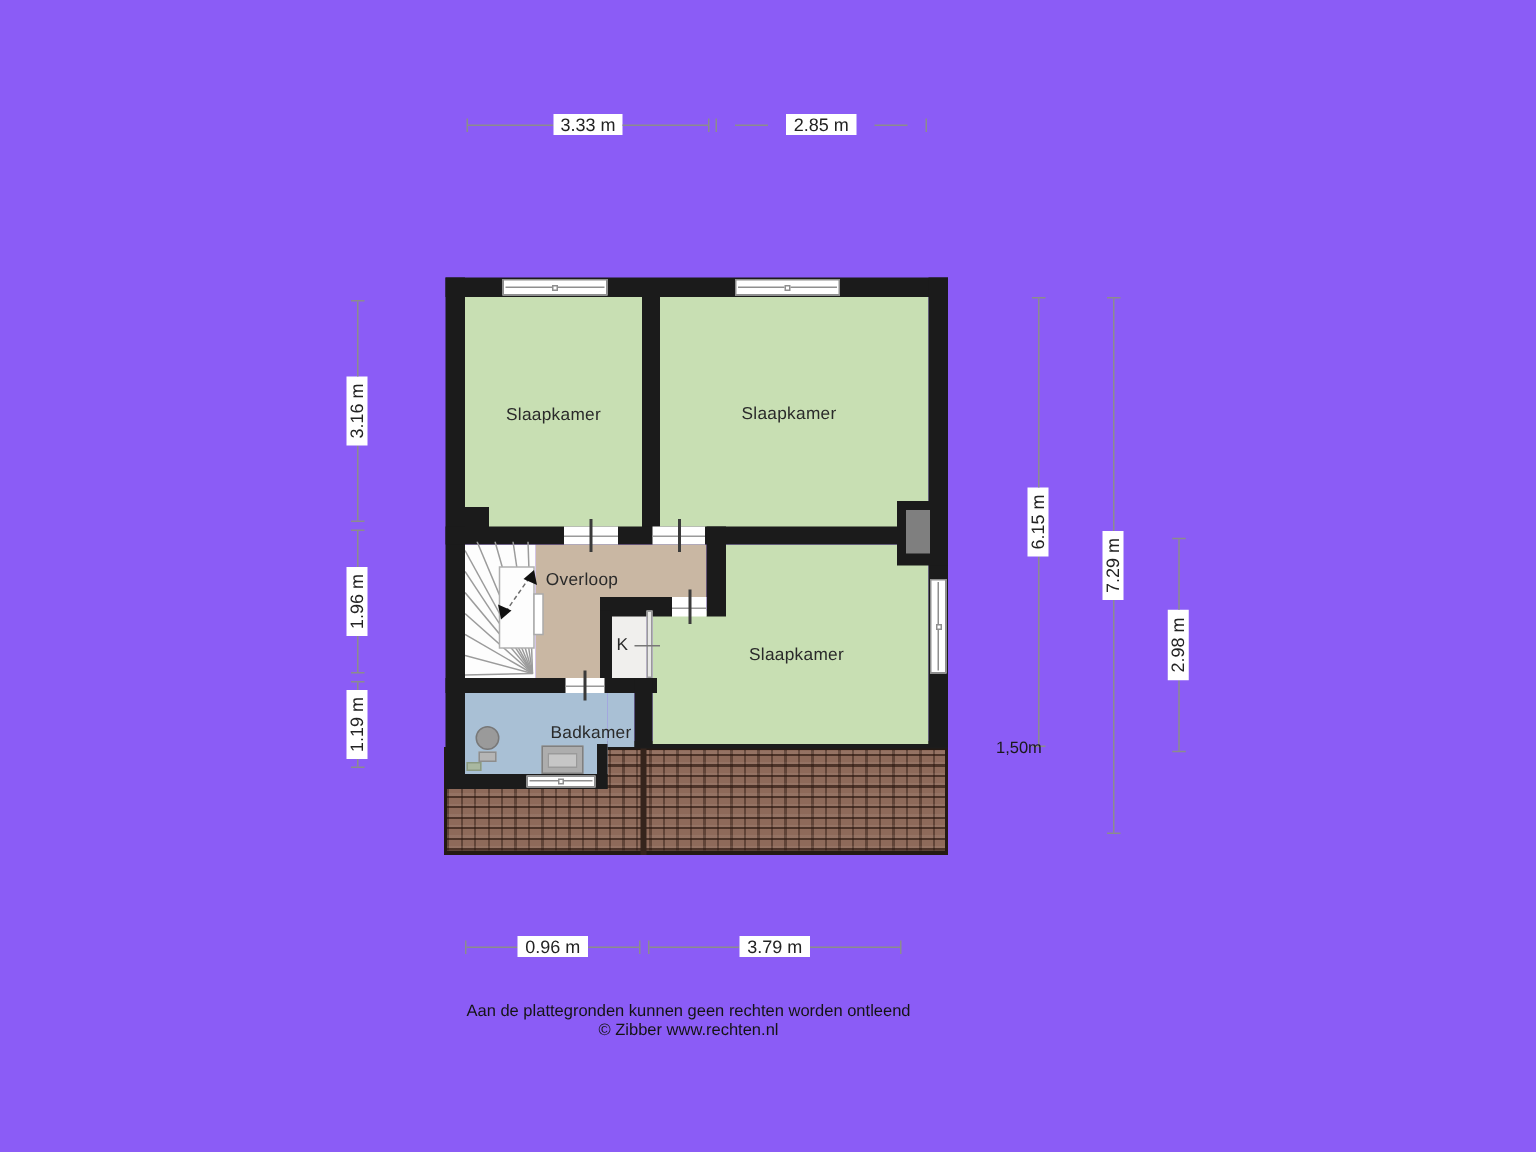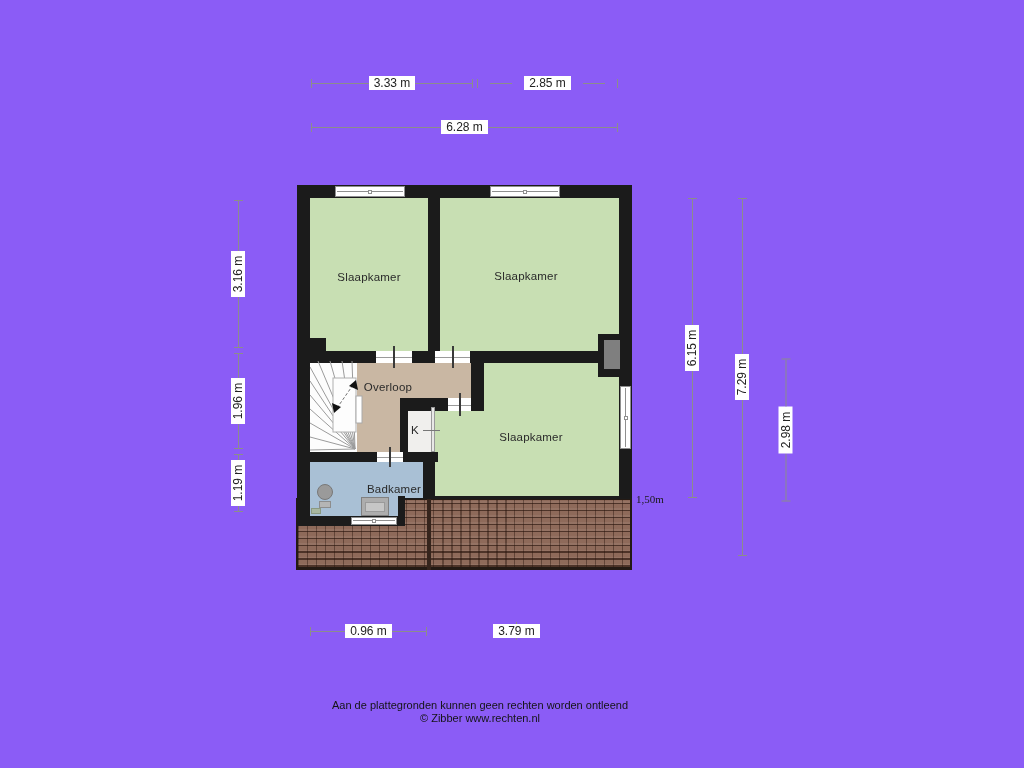--- a/index.html
+++ b/index.html
@@ -31,21 +31,21 @@
   
   .room-label{position:absolute;transform:translate(-50%,-50%);font-size:11.5px;color:var(--label-text);white-space:nowrap;letter-spacing:.2px;}
   .small-label{position:absolute;font-size:11px;color:#1a1a1a;white-space:nowrap;}
   
   .dim{position:absolute;display:flex;align-items:center;height:18px;}
   .dim .ln{flex:1;height:1px;background:var(--dim-line);}
   .dim .tick{width:1px;height:9px;background:var(--dim-line);}
   .dim .txt{padding:0 5px;font-size:12px;color:var(--dim-text);white-space:nowrap;background:#fff;}
   .dim.vert{transform:rotate(-90deg);}
   
-  .footer-line{position:absolute;left:480px;transform:translateX(-50%);font-size:11px;color:#141414;white-space:nowrap;margin-top:31px;}
+  .footer-line{position:absolute;left:459px;transform:translateX(-50%);font-size:11px;color:#141414;white-space:nowrap;}
   .fixture{position:absolute;box-sizing:border-box;}
 </style>
 </head>
 <body>
 
 <div id="canvas">
 
   <div class="dim" style="left:311px;top:74px;width:162px;">
     <div class="tick"></div>
       <div class="ln"></div>
@@ -53,27 +53,20 @@
     <div class="ln"></div>
       <div class="tick"></div>
   </div>
   <div class="dim" style="left:477px;top:74px;width:141px;gap:12px;">
     <div class="tick"></div>
       <div class="ln"></div>
     <div class="txt">2.85 m</div>
     <div class="ln"></div>
       <div class="tick"></div>
   </div>
-  <div class="dim" style="left:311px;top:118px;width:307px;">
-    <div class="tick"></div>
-      <div class="ln"></div>
-    <div class="txt">6.28 m</div>
-    <div class="ln"></div>
-      <div class="tick"></div>
-  </div>
 
   <div class="dim vert" style="left:164px;top:265px;width:148px;">
     <div class="tick"></div>
       <div class="ln"></div>
     <div class="txt">3.16 m</div>
     <div class="ln"></div>
       <div class="tick"></div>
   </div>
   <div class="dim vert" style="left:190px;top:392px;width:96px;">
     <div class="tick"></div>
@@ -112,21 +105,21 @@
       <div class="tick"></div>
   </div>
 
   <div class="dim" style="left:310px;top:622px;width:117px;">
     <div class="tick"></div>
       <div class="ln"></div>
     <div class="txt">0.96 m</div>
     <div class="ln"></div>
       <div class="tick"></div>
   </div>
-  <div class="dim" style="left:432px;top:622px;width:169px;flex-direction:column;">
+  <div class="dim" style="left:432px;top:622px;width:169px;">
     <div class="tick"></div>
       <div class="ln"></div>
     <div class="txt">3.79 m</div>
     <div class="ln"></div>
       <div class="tick"></div>
   </div>
 
   <div class="roof" style="left:296px;top:498px;width:336px;height:72px;"></div>
   <div class="abs" style="left:427px;top:498px;width:4px;height:72px;background:#35241c;"></div>
   <div class="abs" style="left:405px;top:494px;width:227px;height:5px;background:#1c1c1c;"></div>
@@ -207,18 +200,18 @@
     <div style="position:absolute;left:3px;top:4px;right:3px;bottom:3px;background:#c6c6c6;border:1px solid #9a9a9a;box-sizing:border-box;"></div>
   </div>
 
   <div class="room-label" style="left:369px;top:277px;">Slaapkamer</div>
   <div class="room-label" style="left:526px;top:276px;">Slaapkamer</div>
   <div class="room-label" style="left:531px;top:437px;">Slaapkamer</div>
   <div class="room-label" style="left:388px;top:387px;">Overloop</div>
   <div class="room-label" style="left:415px;top:430px;">K</div>
   <div class="abs" style="left:423px;top:430px;width:17px;height:1px;background:#777;"></div>
   <div class="room-label" style="left:374px;top:489px;margin-left:20px;">Badkamer</div>
-  <div class="small-label" style="left:636px;top:493px;font-family:Liberation Serif, serif;">1,50m</div>
+  <div class="small-label" style="left:664px;top:493px;">1,50m</div>
 
   <div class="footer-line" style="top:668px;">Aan de plattegronden kunnen geen rechten worden ontleend</div>
   <div class="footer-line" style="top:681px;">© Zibber www.rechten.nl</div>
 
 </div>
 
 </body></html>

